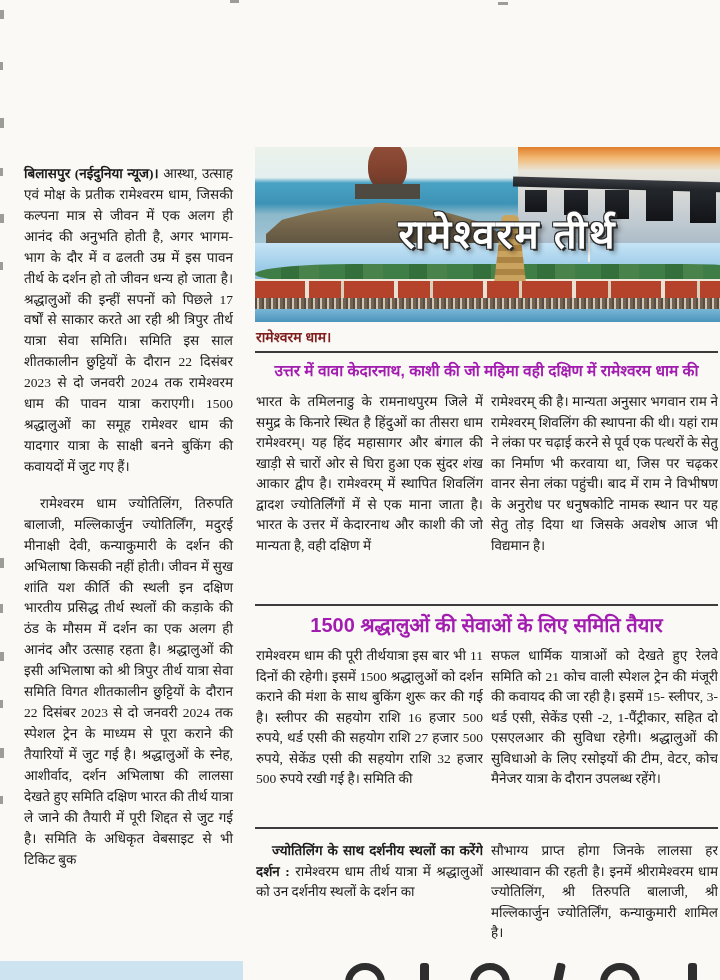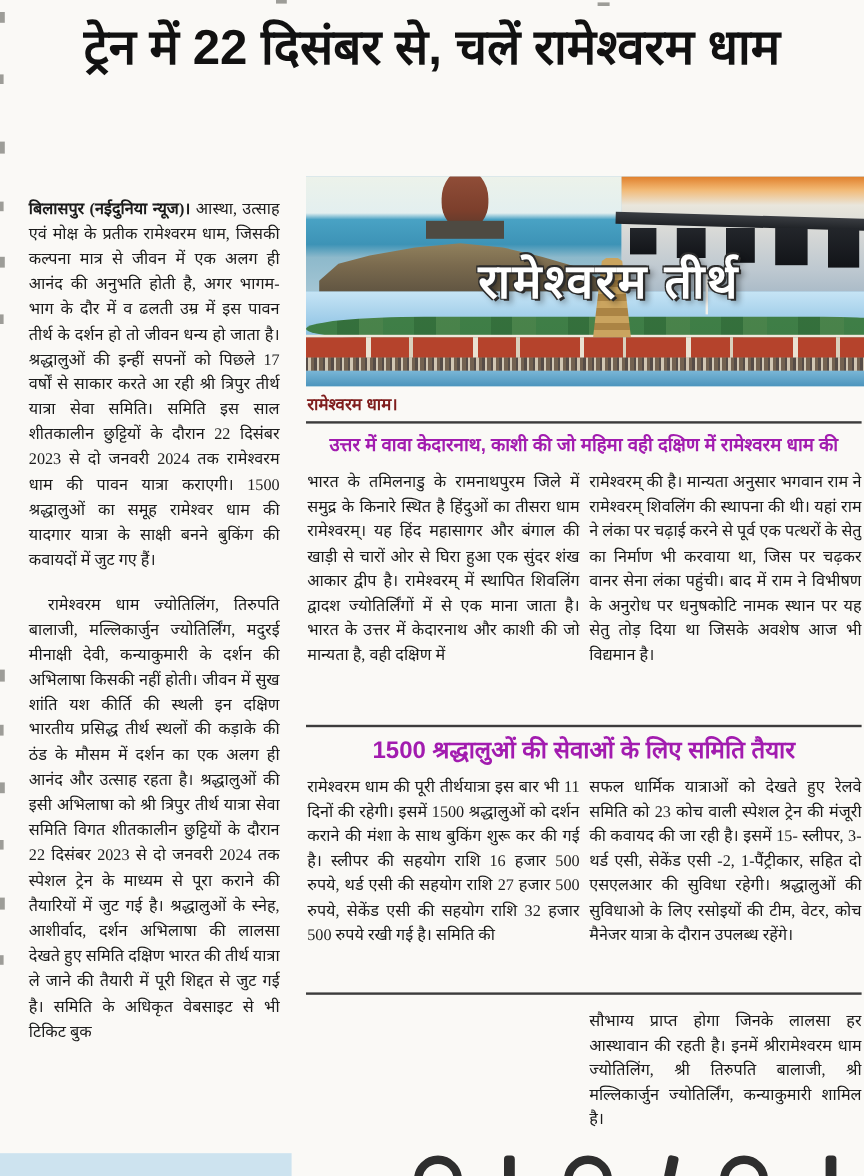--- a/index.html
+++ b/index.html
@@ -89,21 +89,20 @@
   .blue-strip{position:absolute;left:0;top:961px;width:243px;height:19px;background:#cde3ef;}
   .cut-glyph{position:absolute;top:963px;border:7px solid #2e2e2e;border-radius:50%;width:26px;height:26px;background:transparent;}
   .cut-bar{position:absolute;top:963px;width:9px;height:20px;background:#2e2e2e;border-radius:3px;}
 </style>
 </head>
 <body>
 
 <div id="page">
 
   <div class="headline">
-    <div class="hl-line">ट्रेन में 22 दिसंबर से, चलें रामेश्वरम धाम</div>
   </div>
 
   <div class="left-col">
     <p>
       <span class="dateline">बिलासपुर (नईदुनिया न्यूज)।</span>
       <span>आस्था, उत्साह एवं मोक्ष के प्रतीक रामेश्वरम धाम, जिसकी कल्पना मात्र से जीवन में एक अलग ही आनंद की अनुभति होती है, अगर भागम-भाग के दौर में व ढलती उम्र में इस पावन तीर्थ के दर्शन हो तो जीवन धन्य हो जाता है। श्रद्धालुओं की इन्हीं सपनों को पिछले 17 वर्षों से साकार करते आ रही श्री त्रिपुर तीर्थ यात्रा सेवा समिति। समिति इस साल शीतकालीन छुट्टियों के दौरान 22 दिसंबर 2023 से दो जनवरी 2024 तक रामेश्वरम धाम की पावन यात्रा कराएगी। 1500 श्रद्धालुओं का समूह रामेश्वर धाम की यादगार यात्रा के साक्षी बनने बुकिंग की कवायदों में जुट गए हैं।</span>
     </p>
     <p class="indent">रामेश्वरम धाम ज्योतिलिंग, तिरुपति बालाजी, मल्लिकार्जुन ज्योतिर्लिंग, मदुरई मीनाक्षी देवी, कन्याकुमारी के दर्शन की अभिलाषा किसकी नहीं होती। जीवन में सुख शांति यश कीर्ति की स्थली इन दक्षिण भारतीय प्रसिद्ध तीर्थ स्थलों की कड़ाके की ठंड के मौसम में दर्शन का एक अलग ही आनंद और उत्साह रहता है। श्रद्धालुओं की इसी अभिलाषा को श्री त्रिपुर तीर्थ यात्रा सेवा समिति विगत शीतकालीन छुट्टियों के दौरान 22 दिसंबर 2023 से दो जनवरी 2024 तक स्पेशल ट्रेन के माध्यम से पूरा कराने की तैयारियों में जुट गई है। श्रद्धालुओं के स्नेह, आशीर्वाद, दर्शन अभिलाषा की लालसा देखते हुए समिति दक्षिण भारत की तीर्थ यात्रा ले जाने की तैयारी में पूरी शिद्दत से जुट गई है। समिति के अधिकृत वेबसाइट से भी टिकिट बुक</p>
   </div>
 
@@ -145,26 +144,30 @@
     <p>रामेश्वरम् की है। मान्यता अनुसार भगवान राम ने रामेश्वरम् शिवलिंग की स्थापना की थी। यहां राम ने लंका पर चढ़ाई करने से पूर्व एक पत्थरों के सेतु का निर्माण भी करवाया था, जिस पर चढ़कर वानर सेना लंका पहुंची। बाद में राम ने विभीषण के अनुरोध पर धनुषकोटि नामक स्थान पर यह सेतु तोड़ दिया था जिसके अवशेष आज भी विद्यमान है।</p>
   </div>
 
   <div class="rule" style="top:604px;"></div>
 
   <div class="sec-head" style="top:611px;font-size:20px;">1500 श्रद्धालुओं की सेवाओं के लिए समिति तैयार</div>
   <div class="col" style="left:256px;top:646px;height:180px;">
     <p>रामेश्वरम धाम की पूरी तीर्थयात्रा इस बार भी 11 दिनों की रहेगी। इसमें 1500 श्रद्धालुओं को दर्शन कराने की मंशा के साथ बुकिंग शुरू कर की गई है। स्लीपर की सहयोग राशि 16 हजार 500 रुपये, थर्ड एसी की सहयोग राशि 27 हजार 500 रुपये, सेकेंड एसी की सहयोग राशि 32 हजार 500 रुपये रखी गई है। समिति की</p>
   </div>
   <div class="col" style="left:491px;top:646px;height:180px;">
-    <p>सफल धार्मिक यात्राओं को देखते हुए रेलवे समिति को 23 कोच वाली स्पेशल ट्रेन की मंजूरी की कवायद की जा रही है। इसमें 15- स्लीपर, 3- थर्ड एसी, सेकेंड एसी -2, 1-पैंट्रीकार, सहित दो एसएलआर की सुविधा रहेगी। श्रद्धालुओं की सुविधाओ के लिए रसोइयों की टीम, वेटर, कोच मैनेजर यात्रा के दौरान उपलब्ध रहेंगे।</p>
+    <p>सफल धार्मिक यात्राओं को देखते हुए रेलवे समिति को 21 कोच वाली स्पेशल ट्रेन की मंजूरी की कवायद की जा रही है। इसमें 15- स्लीपर, 3- थर्ड एसी, सेकेंड एसी -2, 1-पैंट्रीकार, सहित दो एसएलआर की सुविधा रहेगी। श्रद्धालुओं की सुविधाओ के लिए रसोइयों की टीम, वेटर, कोच मैनेजर यात्रा के दौरान उपलब्ध रहेंगे।</p>
   </div>
 
   <div class="rule" style="top:827px;"></div>
 
   <div class="col" style="left:256px;top:841px;height:124px;">
+    <p class="indent">
+      <span class="lead-bold">ज्योतिलिंग के साथ दर्शनीय स्थलों का करेंगे दर्शन :</span>
+      <span>रामेश्वरम धाम तीर्थ यात्रा में श्रद्धालुओं को उन दर्शनीय स्थलों के दर्शन का</span>
+    </p>
   </div>
   <div class="col" style="left:491px;top:841px;height:124px;">
     <p>सौभाग्य प्राप्त होगा जिनके लालसा हर आस्थावान की रहती है। इनमें श्रीरामेश्वरम धाम ज्योतिलिंग, श्री तिरुपति बालाजी, श्री मल्लिकार्जुन ज्योतिर्लिंग, कन्याकुमारी शामिल है।</p>
   </div>
 
   <div class="edge-mark" style="left:0;top:10px;width:4px;height:9px;"></div>
   <div class="edge-mark" style="left:0;top:62px;width:3px;height:8px;"></div>
   <div class="edge-mark" style="left:0;top:118px;width:4px;height:10px;"></div>
   <div class="edge-mark" style="left:0;top:168px;width:3px;height:8px;"></div>
   <div class="edge-mark" style="left:0;top:214px;width:4px;height:9px;"></div>

